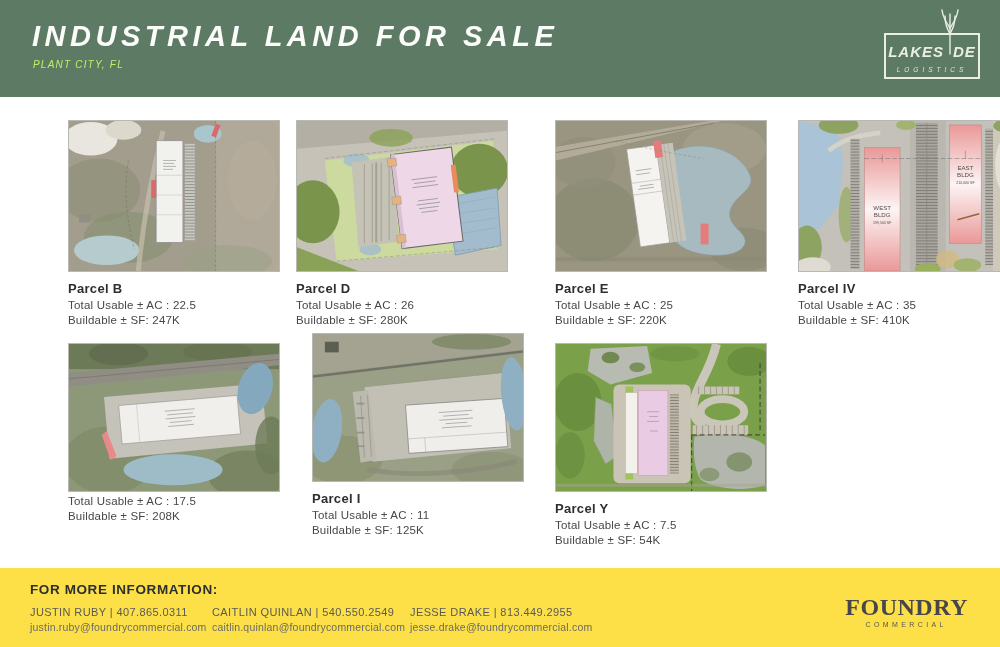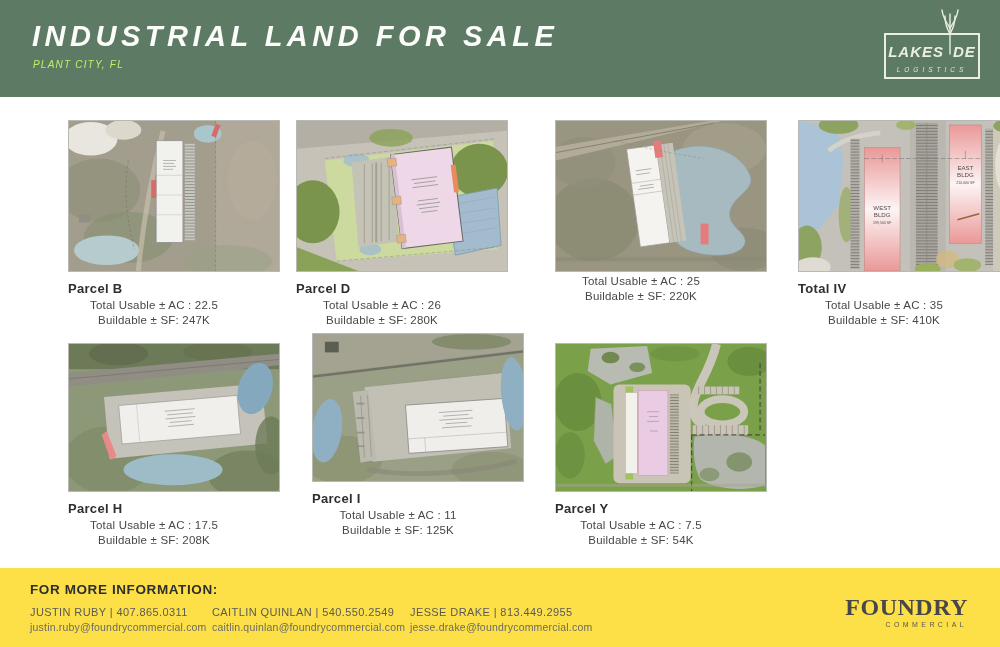--- a/index.html
+++ b/index.html
@@ -17,29 +17,29 @@
   .lk-gap { display:inline-block; width:9px; }
   .lk-sub { position:absolute; left:0; bottom:4px; width:100%; text-align:center; color:#dfe8da; font-size:6.5px; letter-spacing:4px; }
   .lk-sprig { position:absolute; left:56px; top:0; overflow:visible; }
 
   
   .card { position:absolute; width:212px;padding-left:40px; }
   .thumb { width:212px; height:152px; border:1px solid #b9b9b3; background:#a9a494; overflow:hidden; }
   .row2 .thumb { height:149px; }
   .thumb svg { display:block; width:100%; height:100%; }
   .pname { margin-top:9px; font-size:13px; font-weight:bold; color:#2f2f2f; letter-spacing:.3px; }
-  .pline { margin-top:3px; font-size:11.5px; color:#474747; letter-spacing:.2px;text-align:center; }
+  .pline { margin-top:3px; font-size:11.5px; color:#474747; letter-spacing:.2px; }
 
   
   .footer { position:absolute; left:0; top:568px; width:1000px; height:79px; background:#fde047; }
   .f-head { position:absolute; left:30px; top:14px; font-size:13.5px; font-weight:bold; color:#2e2e2e; letter-spacing:.6px; }
   .contact { position:absolute; top:38px; }
   .c-name { font-size:11px; color:#595959; letter-spacing:.4px; }
   .c-email { font-size:10.5px; color:#6a6a6a; letter-spacing:.2px; margin-top:3px; }
-  .fd-logo { position:absolute; right:32px; top:28px; text-align:right; }
+  .fd-logo { position:absolute; right:32px; top:28px; text-align:center; }
   .fd-title { font-family:"Liberation Serif", serif; font-size:24px; font-weight:bold; color:#47474b; letter-spacing:.5px; line-height:22px; }
   .fd-sub { font-size:7px; color:#55555a; letter-spacing:3.4px; margin-top:3px; padding-right:1px; }
 
   .svgdefs { position:absolute; width:0; height:0; }
   text.bl { font-family:"Liberation Sans", sans-serif; fill:#4f4f4f; }
 </style>
 </head>
 <body>
 
 <svg class="svgdefs" aria-hidden="true">
@@ -160,20 +160,21 @@
           <path d="M112 25 V125 M116 25 V125 M120 25 V125" stroke="#a5a298" stroke-width=".5"></path>
           <path d="M78 60 H108 M78 72 H108" stroke="#b5b5ad" stroke-width=".6"></path>
           <path d="M84 48 h16 M84 52 h14 M86 64 h14 M84 67 h16" stroke="#8a8a8a" stroke-width=".6"></path>
         </g>
         <rect x="99" y="20" width="8" height="17" fill="#e57c7c" transform="rotate(-8 103 28)"></rect>
         <rect x="146" y="104" width="8" height="21" fill="#e57c7c"></rect>
         <path d="M0 140 H212" stroke="#8a8778" stroke-width="4" opacity=".5"></path>
         <path d="M60 20 C100 30 130 35 150 38" stroke="#8a8673" stroke-width=".7" stroke-dasharray="3 2" fill="none" opacity=".6"></path>
       </svg>
     </div>
+    <div class="pname">Parcel E</div>
     <div class="pline">Total Usable ± AC : 25</div>
     <div class="pline">Buildable ± SF: 220K</div>
   </div>
 
   <div class="card" style="left:758px; top:120px;">
     <div class="thumb">
       <svg viewBox="0 0 212 152" preserveAspectRatio="none">
         <rect width="212" height="152" fill="#c3c1ba"></rect>
         <polygon points="0,0 38,8 45,40 40,85 20,110 0,115" fill="#aac3d6"></polygon>
         <ellipse cx="8" cy="128" rx="15" ry="22" fill="#8da361"></ellipse>
@@ -202,21 +203,21 @@
         <path d="M84 34 V42 M168 30 V38" stroke="#6f6f6f" stroke-width=".5"></path>
         <path d="M160 100 L182 94" stroke="#8a6a3a" stroke-width="1.5"></path>
         <text class="bl" x="84" y="90" font-size="6.2" text-anchor="middle">WEST</text>
         <text class="bl" x="84" y="97" font-size="6.2" text-anchor="middle">BLDG</text>
         <text class="bl" x="84" y="104" font-size="3.6" text-anchor="middle">199,500 SF</text>
         <text class="bl" x="168" y="50" font-size="6.2" text-anchor="middle">EAST</text>
         <text class="bl" x="168" y="57" font-size="6.2" text-anchor="middle">BLDG</text>
         <text class="bl" x="168" y="64" font-size="3.6" text-anchor="middle">210,000 SF</text>
       </svg>
     </div>
-    <div class="pname">Total IV</div>
+    <div class="pname">Parcel IV</div>
     <div class="pline">Total Usable ± AC : 35</div>
     <div class="pline">Buildable ± SF: 410K</div>
   </div>
 
   <div class="card row2" style="left:28px; top:343px;">
     <div class="thumb">
       <svg viewBox="0 0 212 152" preserveAspectRatio="none">
         <rect width="212" height="152" fill="#8d9878"></rect>
         <ellipse cx="40" cy="120" rx="45" ry="35" fill="#7d8a66" opacity=".7"></ellipse>
         <ellipse cx="180" cy="135" rx="40" ry="25" fill="#74815e" opacity=".8"></ellipse>
@@ -230,21 +231,20 @@
           <path d="M70 58 V98" stroke="#bbb" stroke-width=".5"></path>
           <path d="M98 68 h30 M100 72 h26 M98 76 h30 M102 80 h22 M100 84 h26" stroke="#8a8a8a" stroke-width=".6"></path>
         </g>
         <ellipse cx="188" cy="46" rx="17" ry="27" fill="#84a8bd" transform="rotate(15 188 46)"></ellipse>
         <ellipse cx="105" cy="130" rx="50" ry="16" fill="#9dbcc8"></ellipse>
         <polygon points="38,90 48,116 42,120 33,94" fill="#e88a8a"></polygon>
         <ellipse cx="204" cy="105" rx="16" ry="30" fill="#6d7a58" opacity=".8"></ellipse>
         <path d="M0 36 L212 16" stroke="#6e6c62" stroke-width=".8" opacity=".7"></path>
       </svg>
     </div>
-    <div class="pname">Parcel H</div>
     <div class="pline">Total Usable ± AC : 17.5</div>
     <div class="pline">Buildable ± SF: 208K</div>
   </div>
 
   <div class="card row2" style="left:272px; top:333px;">
     <div class="thumb">
       <svg viewBox="0 0 212 152" preserveAspectRatio="none">
         <rect width="212" height="152" fill="#99a085"></rect>
         <ellipse cx="30" cy="130" rx="40" ry="25" fill="#89916f" opacity=".7"></ellipse>
         <ellipse cx="180" cy="140" rx="40" ry="18" fill="#8a9274" opacity=".7"></ellipse>

